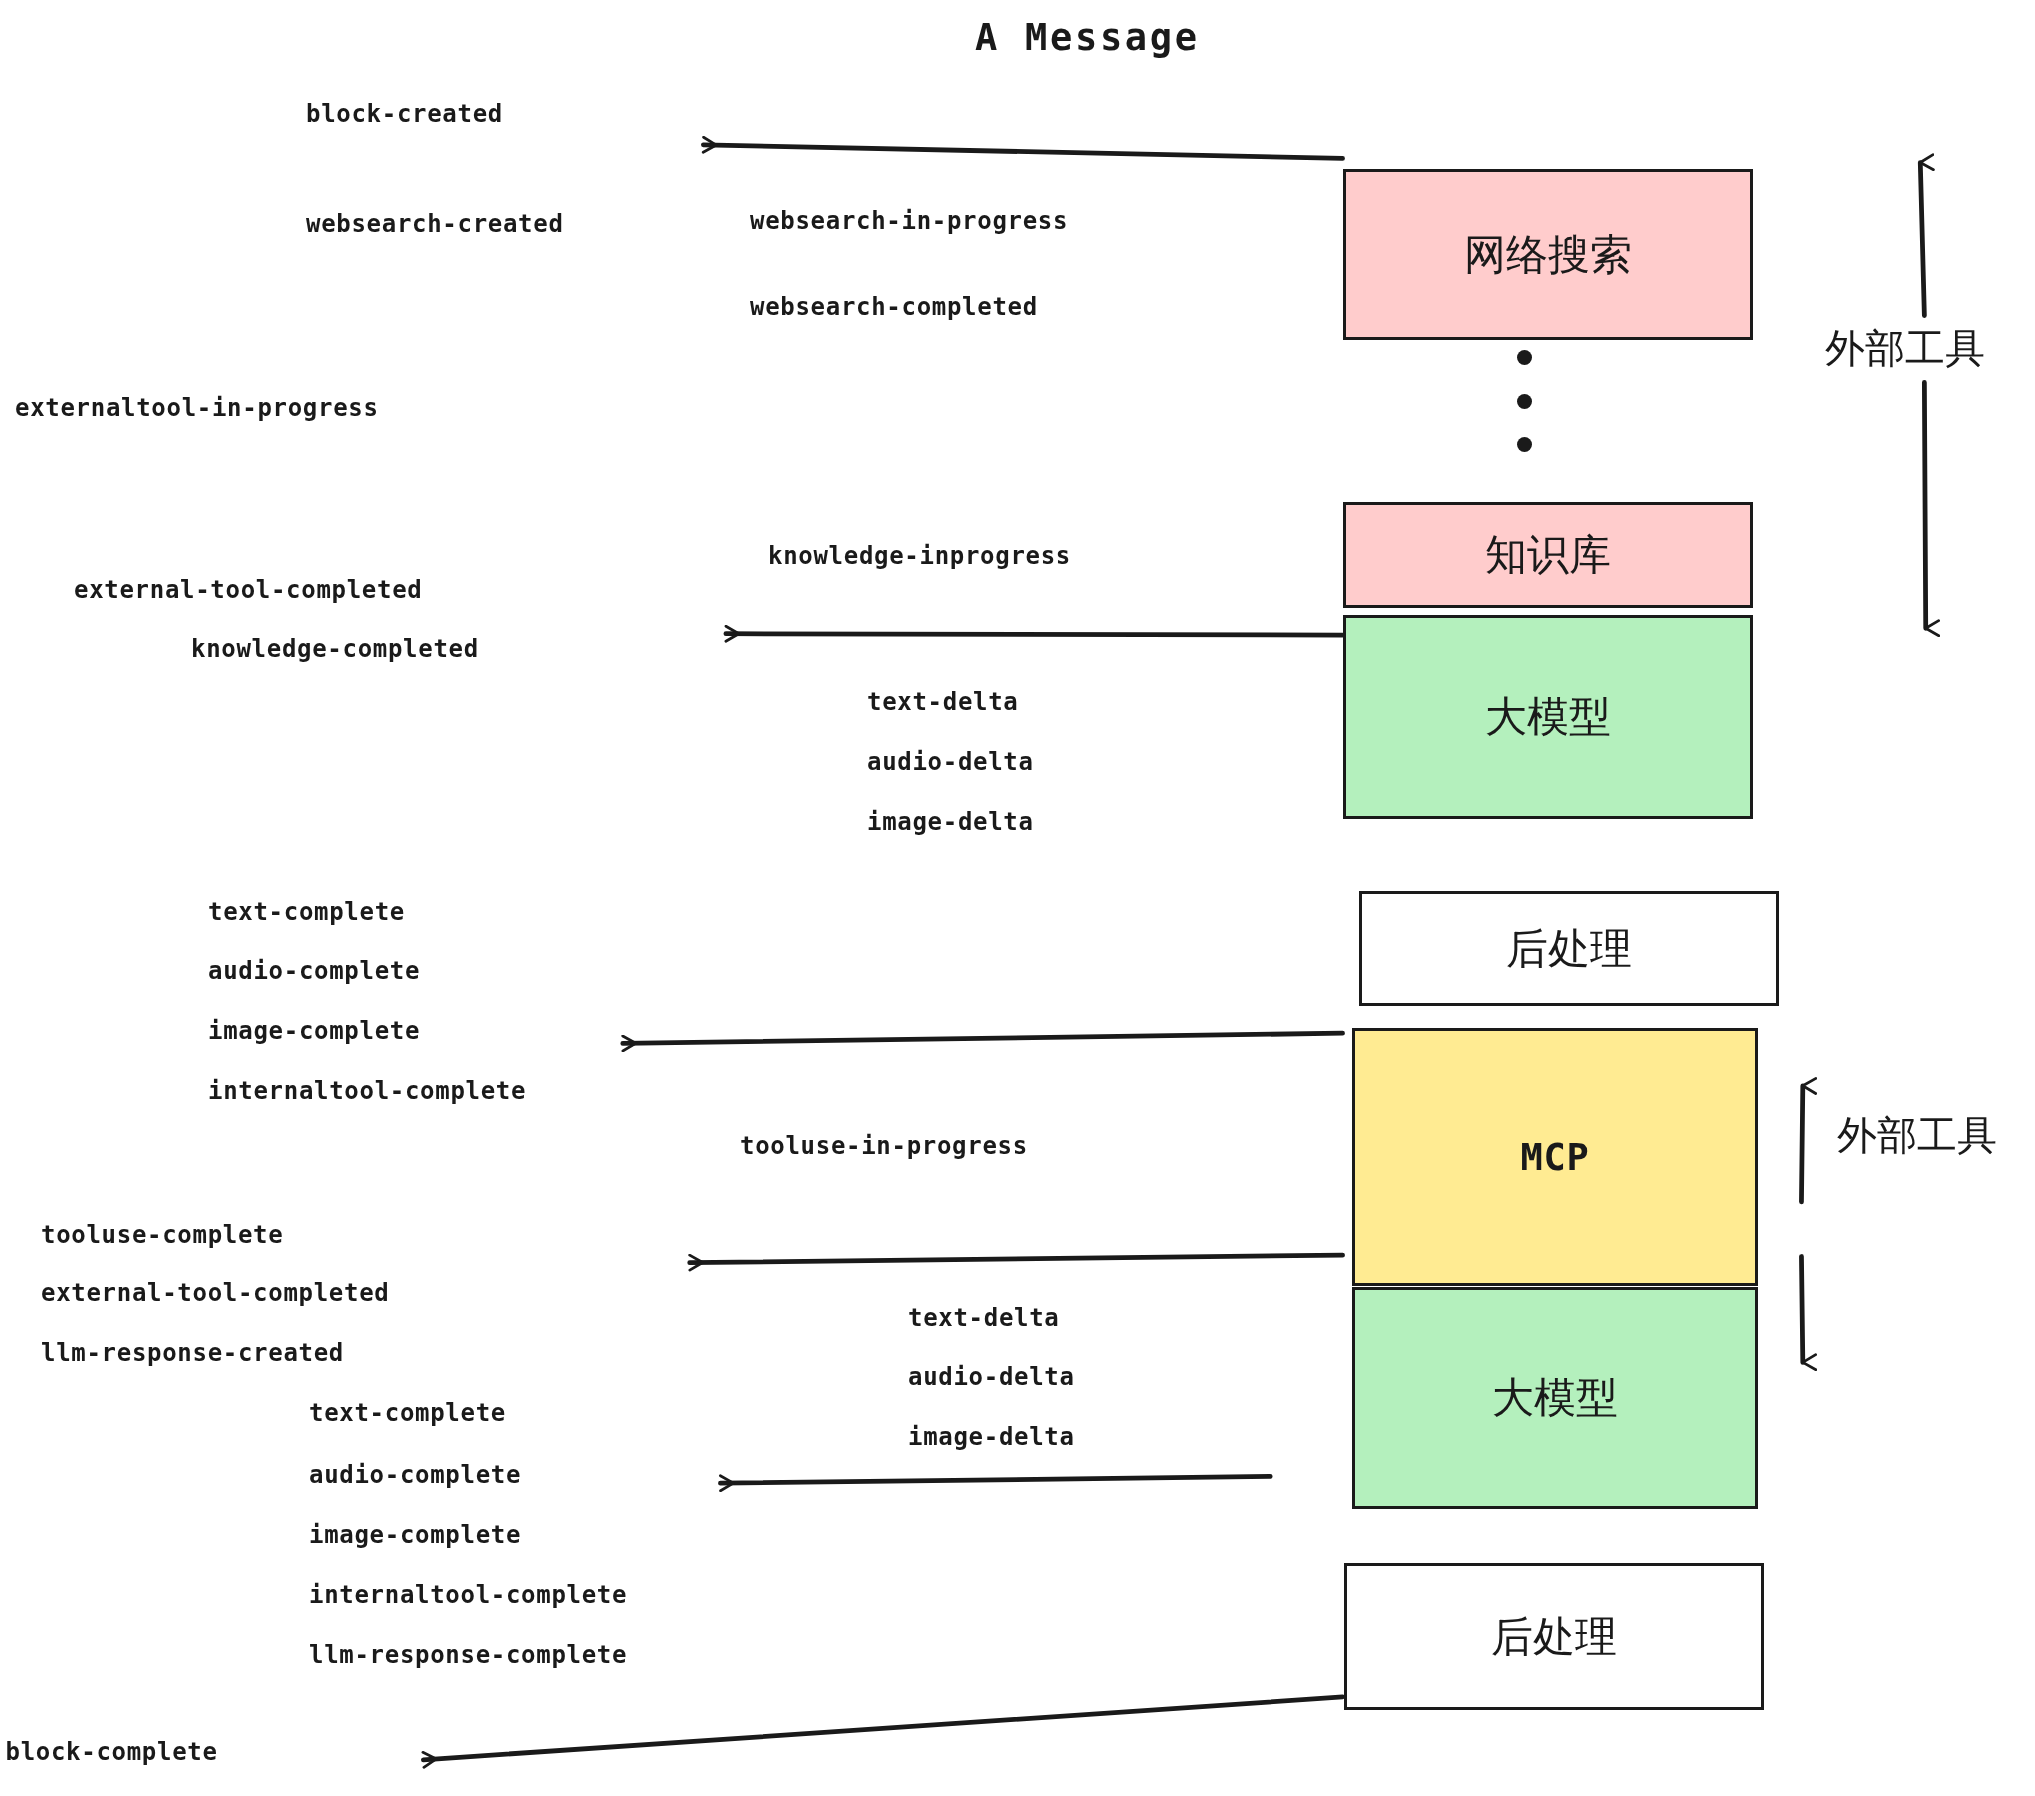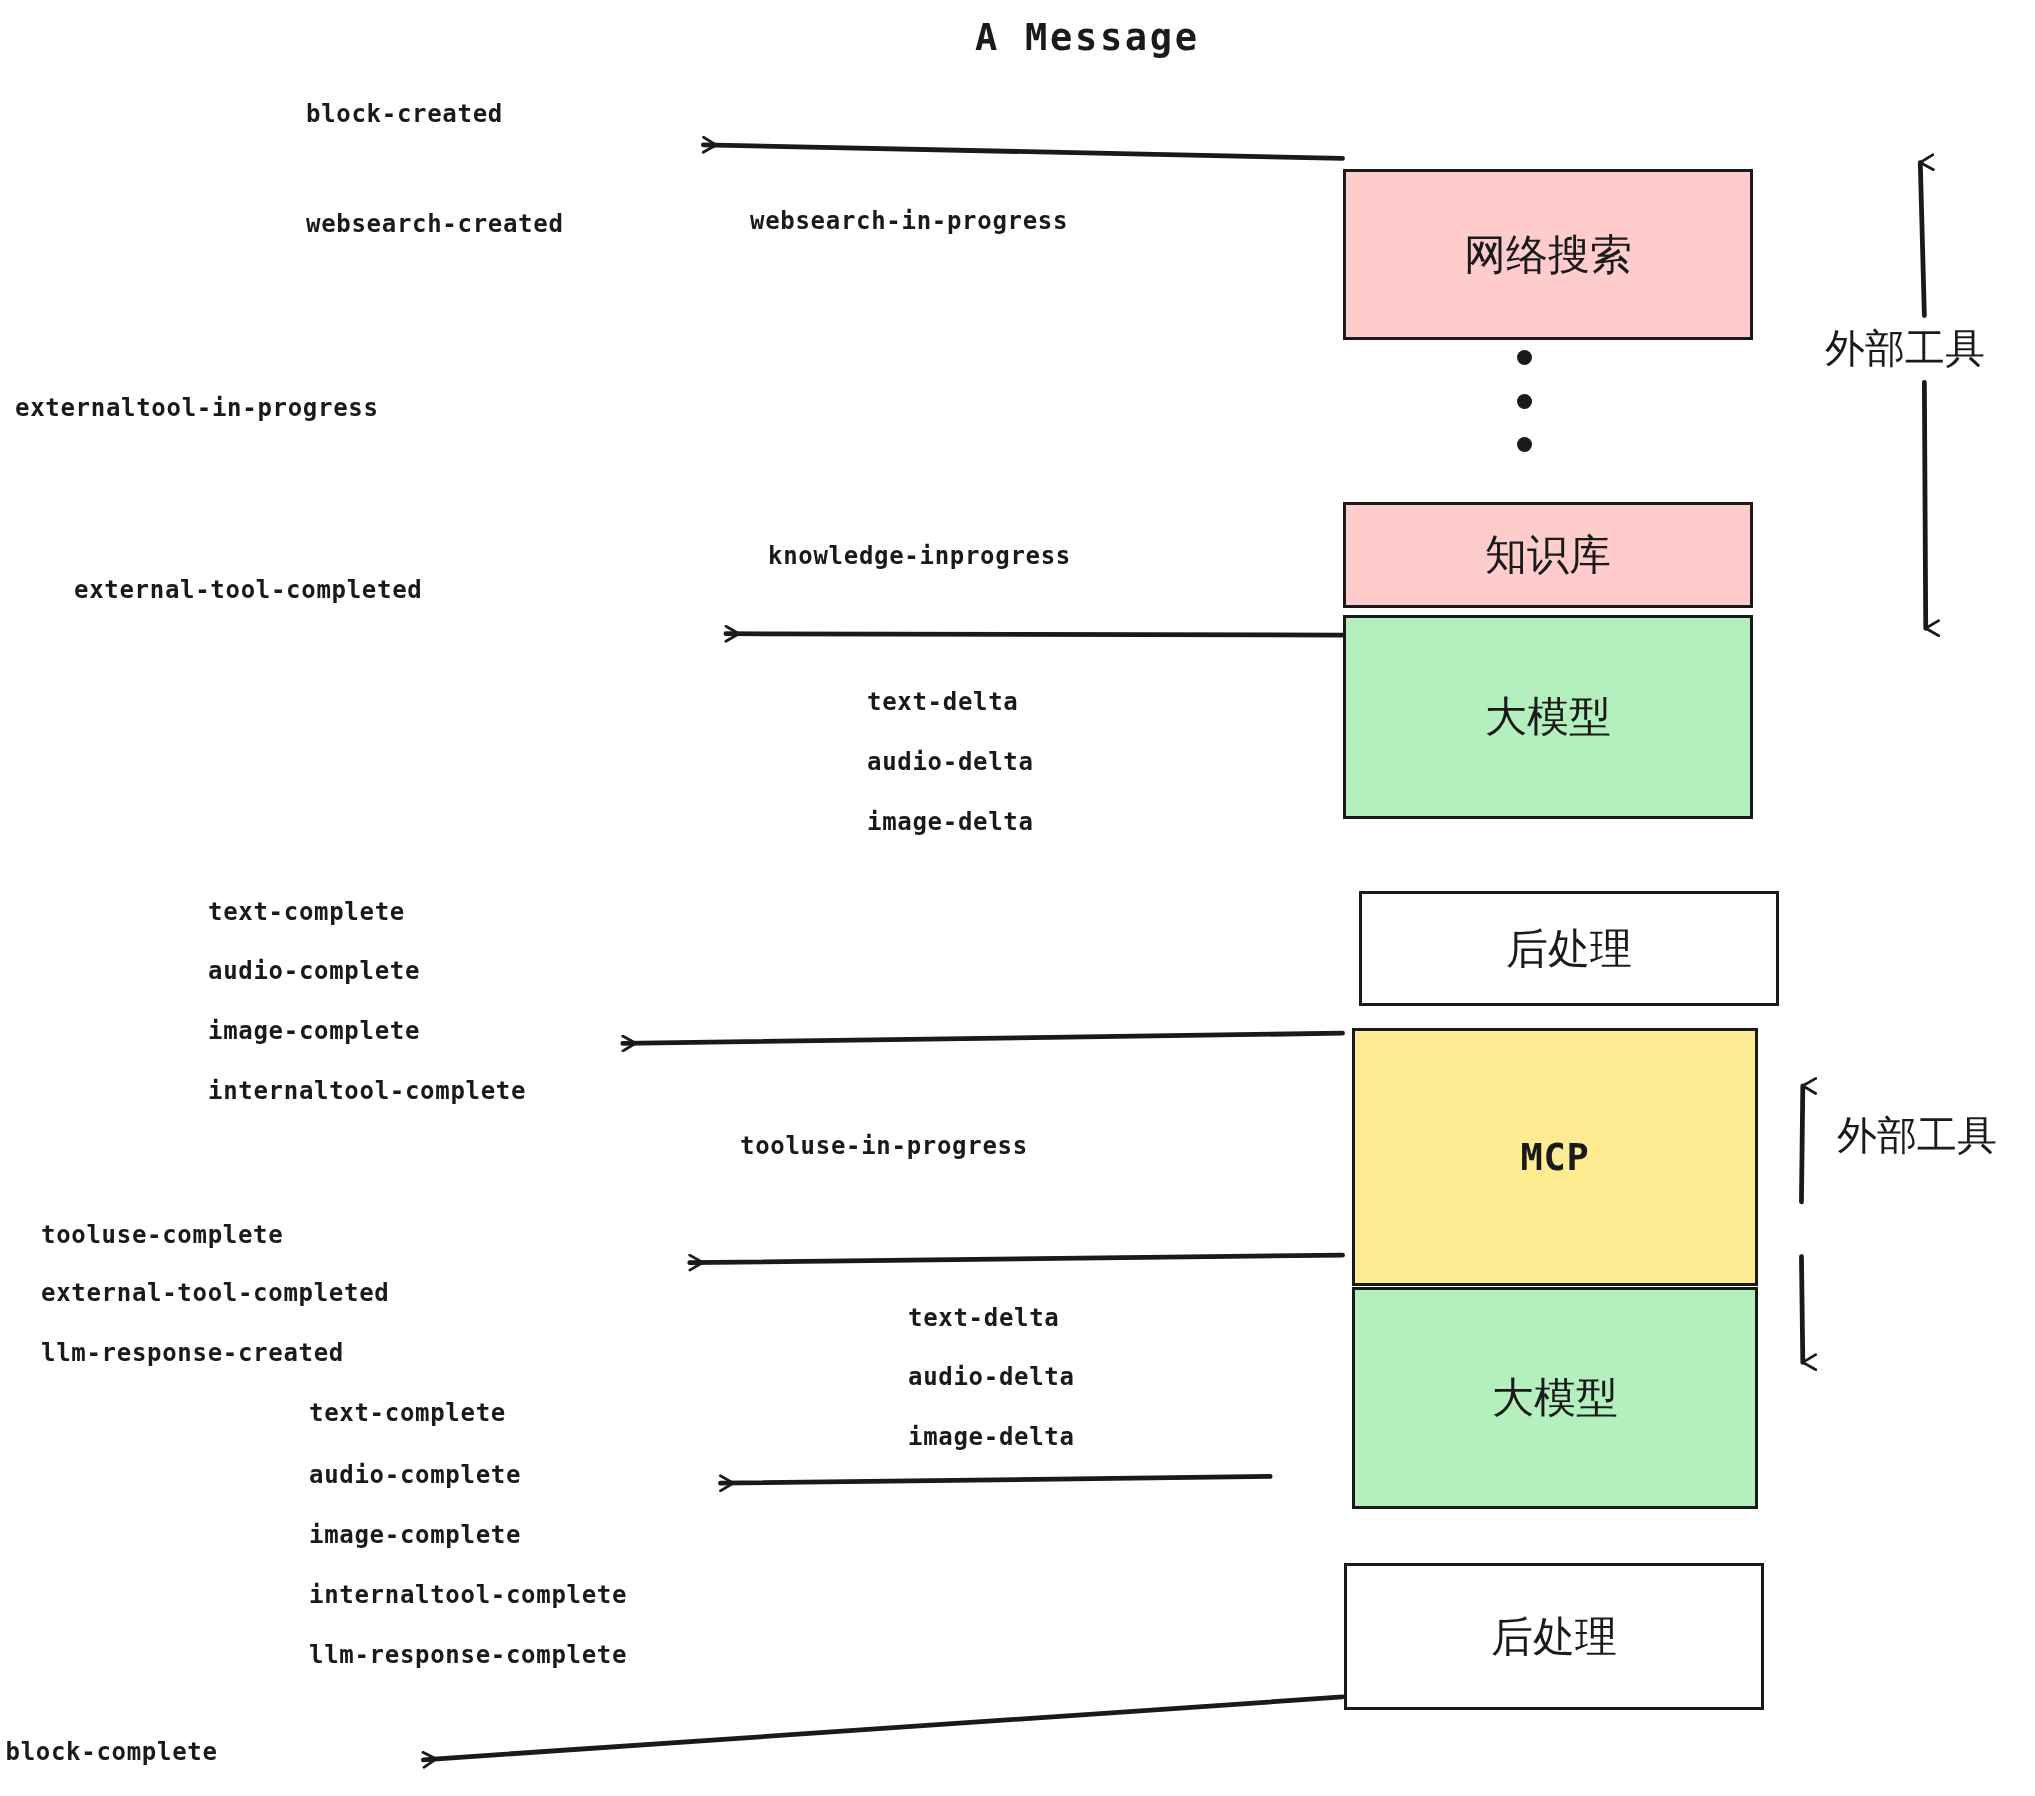--- a/index.html
+++ b/index.html
@@ -123,24 +123,26 @@
 
     <path d="M2638,1760 L2640,1590" fill="none" stroke="#1a1a1a" stroke-width="7" stroke-linecap="round" marker-end="url(#ah-u)"></path>
     <path d="M2638,1840 L2640,1995" fill="none" stroke="#1a1a1a" stroke-width="7" stroke-linecap="round" marker-end="url(#ah-d)"></path>
   </svg>
 
   <div class="title" style="left:975px; top:19px;">A Message</div>
 
   <div class="evt" style="left:306px;  top:102px;">block-created</div>
   <div class="evt" style="left:306px;  top:164px;margin-top:48px;">websearch-created</div>
   <div class="evt" style="left:750px; top:209px;">websearch-in-progress</div>
+  <div class="evt" style="left:750px; top:295px;">websearch-completed</div>
   <div class="evt" style="left:15px;   top:396px;">externaltool-in-progress</div>
 
   <div class="evt" style="left:768px; top:544px;">knowledge-inprogress</div>
   <div class="evt" style="left:74px;  top:578px;">external-tool-completed</div>
+  <div class="evt" style="left:191px;  top:637px;">knowledge-completed</div>
 
   <div class="evt" style="left:867px; top:690px;">text-delta</div>
   <div class="evt" style="left:867px; top:750px;">audio-delta</div>
   <div class="evt" style="left:867px; top:810px;">image-delta</div>
 
   <div class="evt" style="left:208px;  top:900px;">text-complete</div>
   <div class="evt" style="left:208px;  top:959px;">audio-complete</div>
   <div class="evt" style="left:208px;  top:1019px;">image-complete</div>
   <div class="evt" style="left:208px;  top:1079px;">internaltool-complete</div>
   <div class="evt" style="left:740px; top:1134px;">tooluse-in-progress</div>

